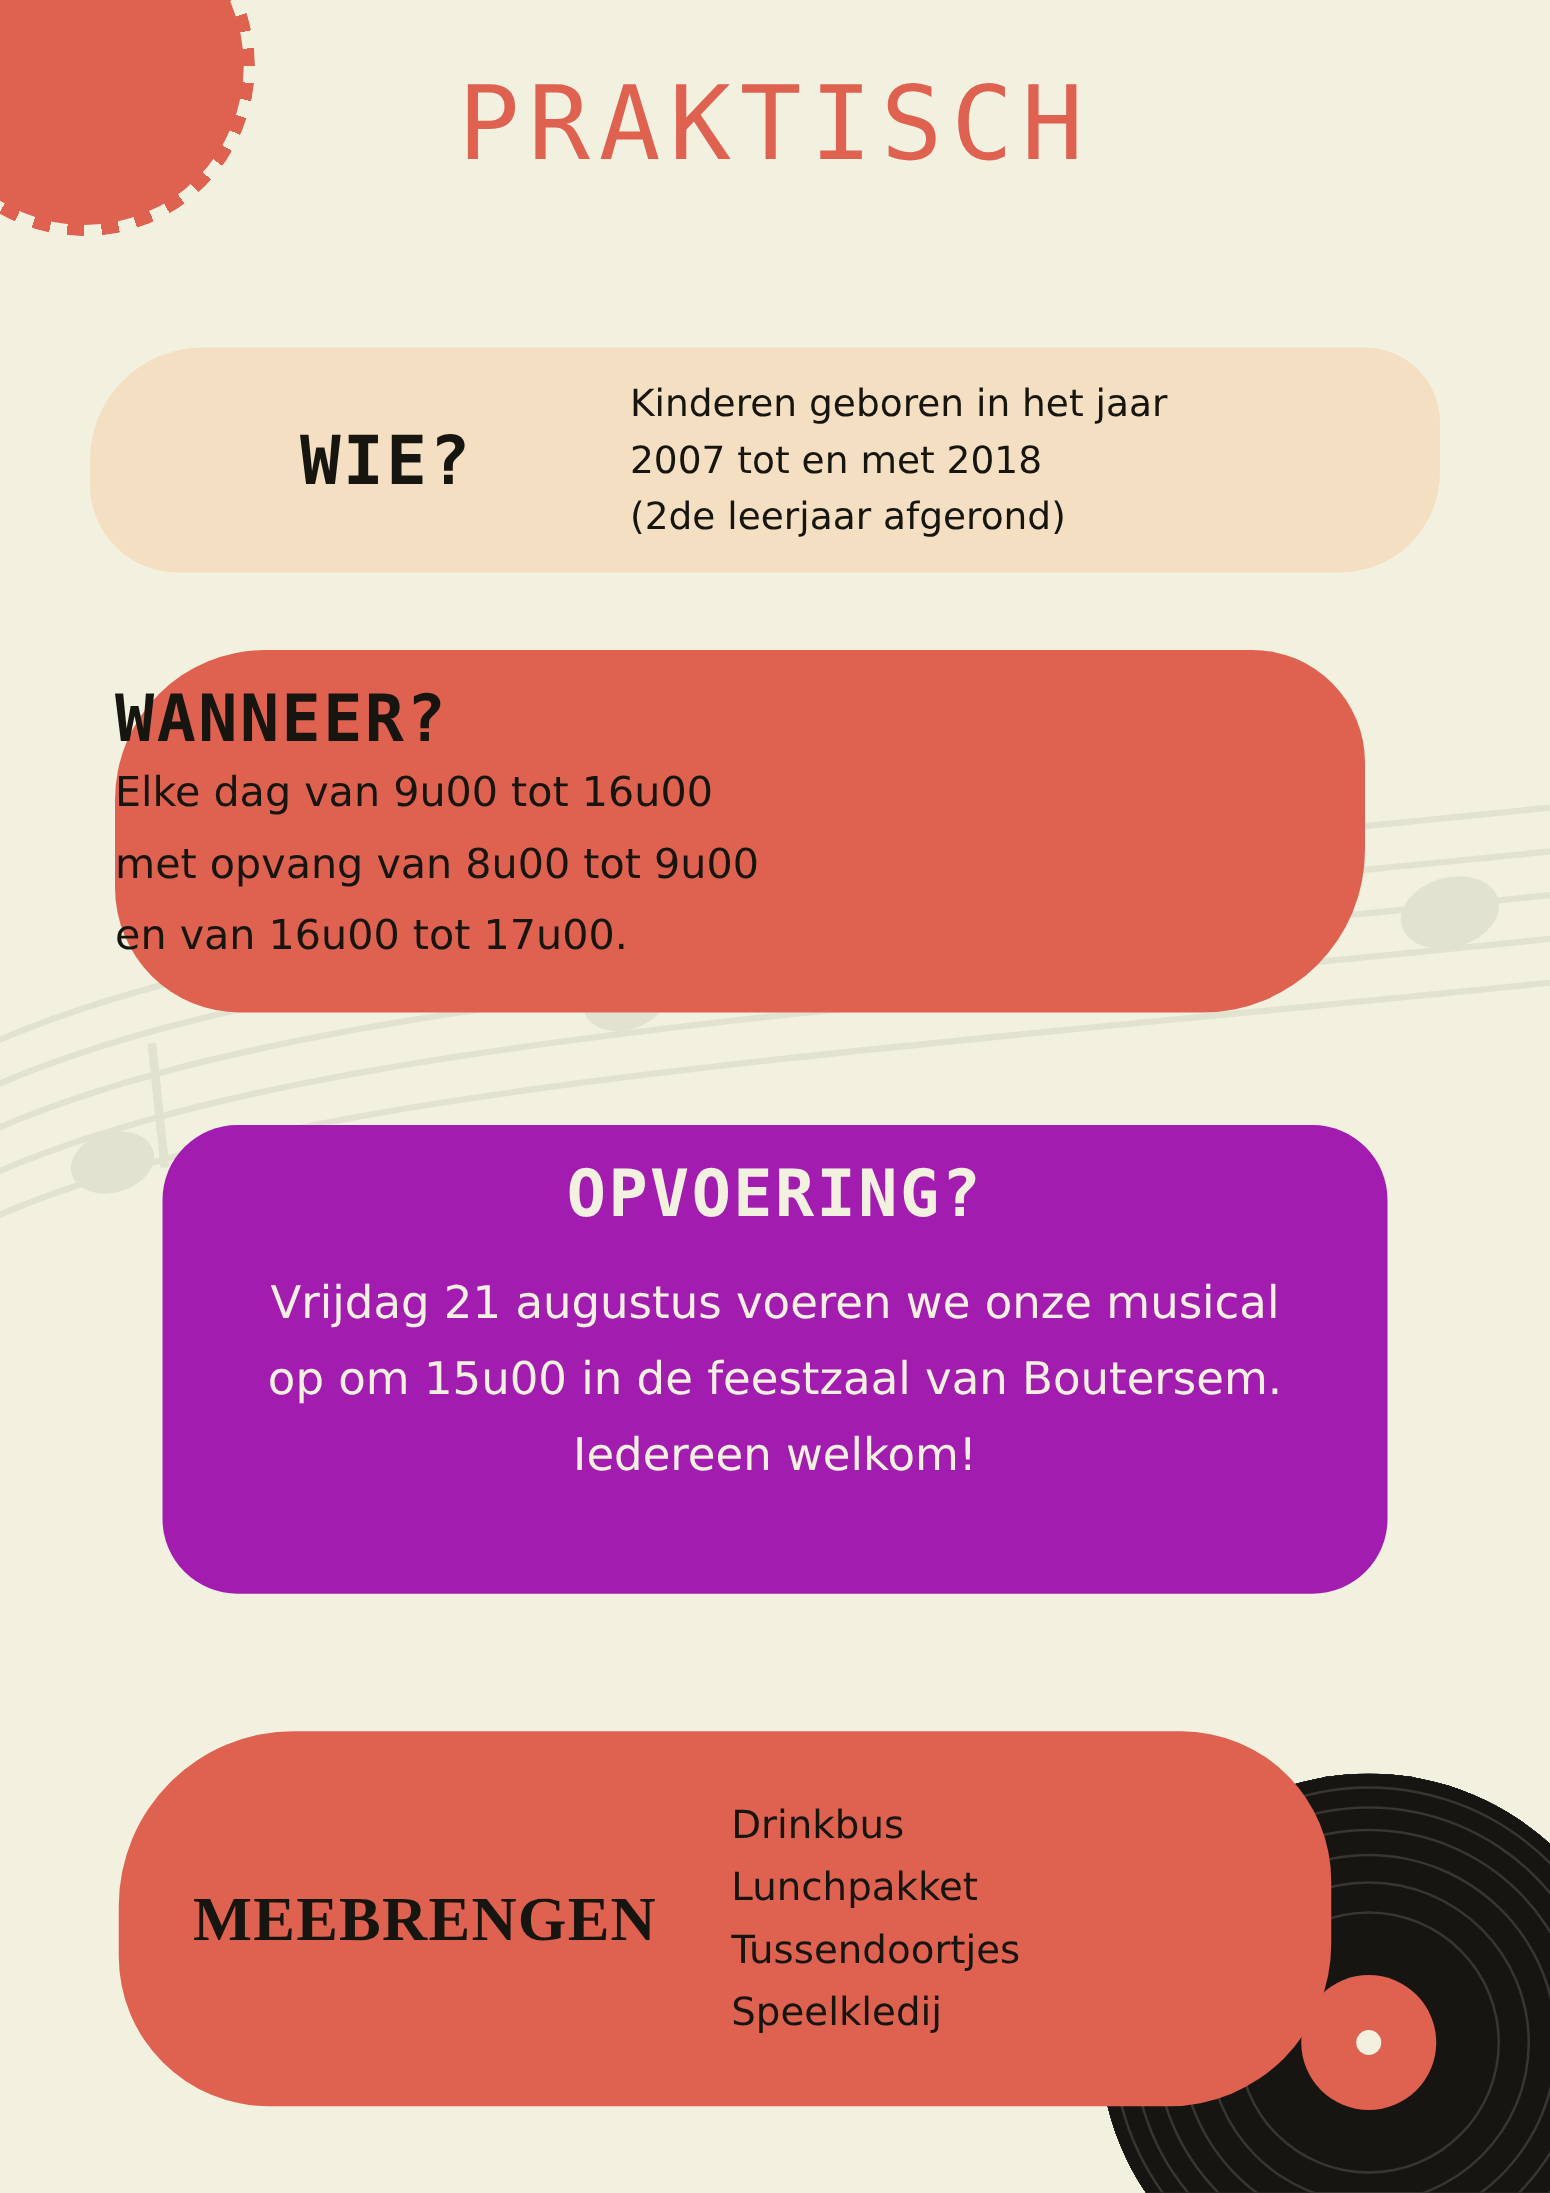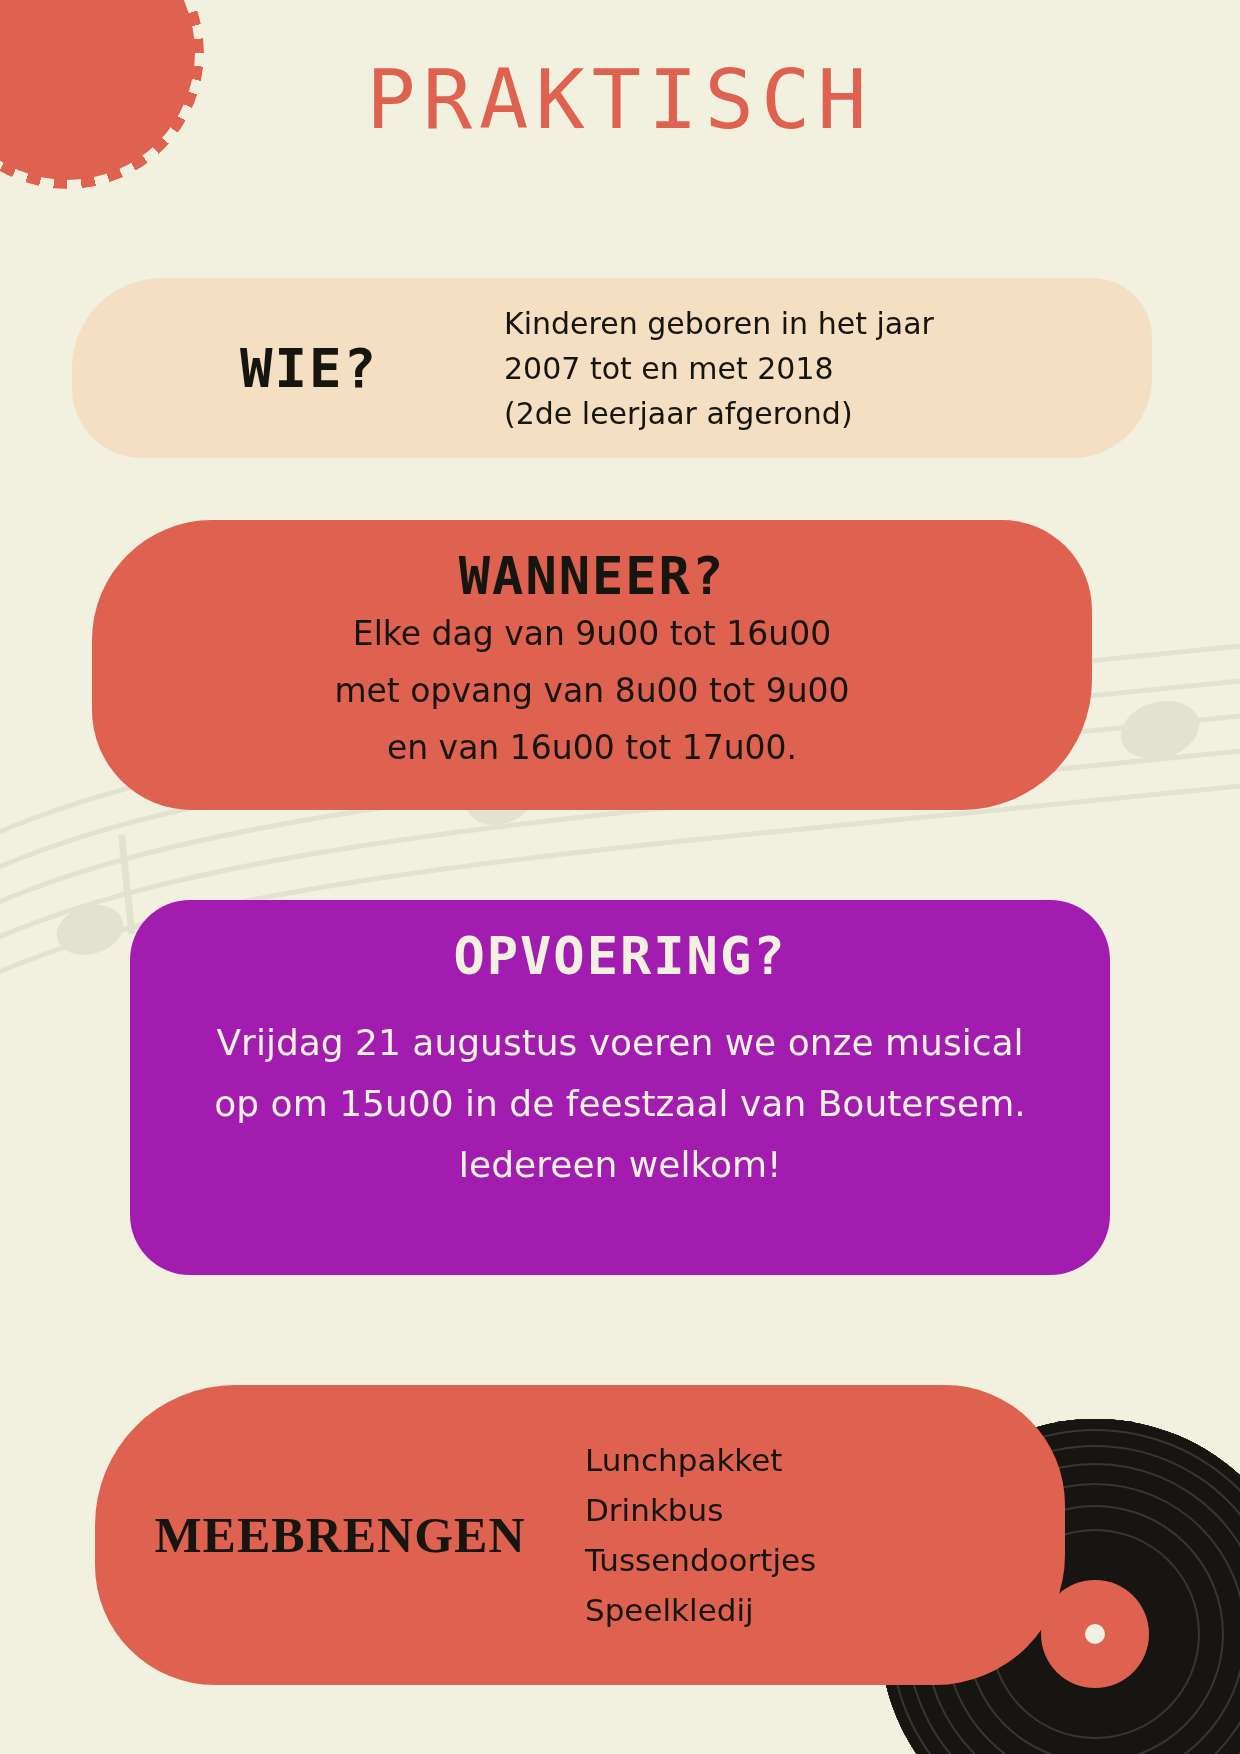--- a/index.html
+++ b/index.html
@@ -150,21 +150,20 @@
   }
 
   
   .block-wanneer {
     left: 92px;
     top: 520px;
     width: 1000px;
     height: 290px;
     background: #df6251;
     border-radius: 120px 90px 130px 100px;
-    text-align: center;
     padding-top: 26px;
   }
   .head-wanneer {
     color: #17150f;
     font-family: "DejaVu Sans Mono", monospace;
     font-weight: bold;
     font-size: 52px;
     letter-spacing: 2px;
   }
   .text-wanneer {
@@ -281,20 +280,20 @@
     <div class="text-opvoering">
       <div>Vrijdag 21 augustus voeren we onze musical</div>
       <div>op om 15u00 in de feestzaal van Boutersem.</div>
       <div>Iedereen welkom!</div>
     </div>
   </div>
 
   <div class="block block-mee">
     <div class="label-mee">MEEBRENGEN</div>
     <ul class="list-mee">
+      <li>Drinkbus</li>
       <li>Lunchpakket</li>
-      <li>Drinkbus</li>
       <li>Tussendoortjes</li>
       <li>Speelkledij</li>
     </ul>
   </div>
 
 </div>
 
 </body></html>

